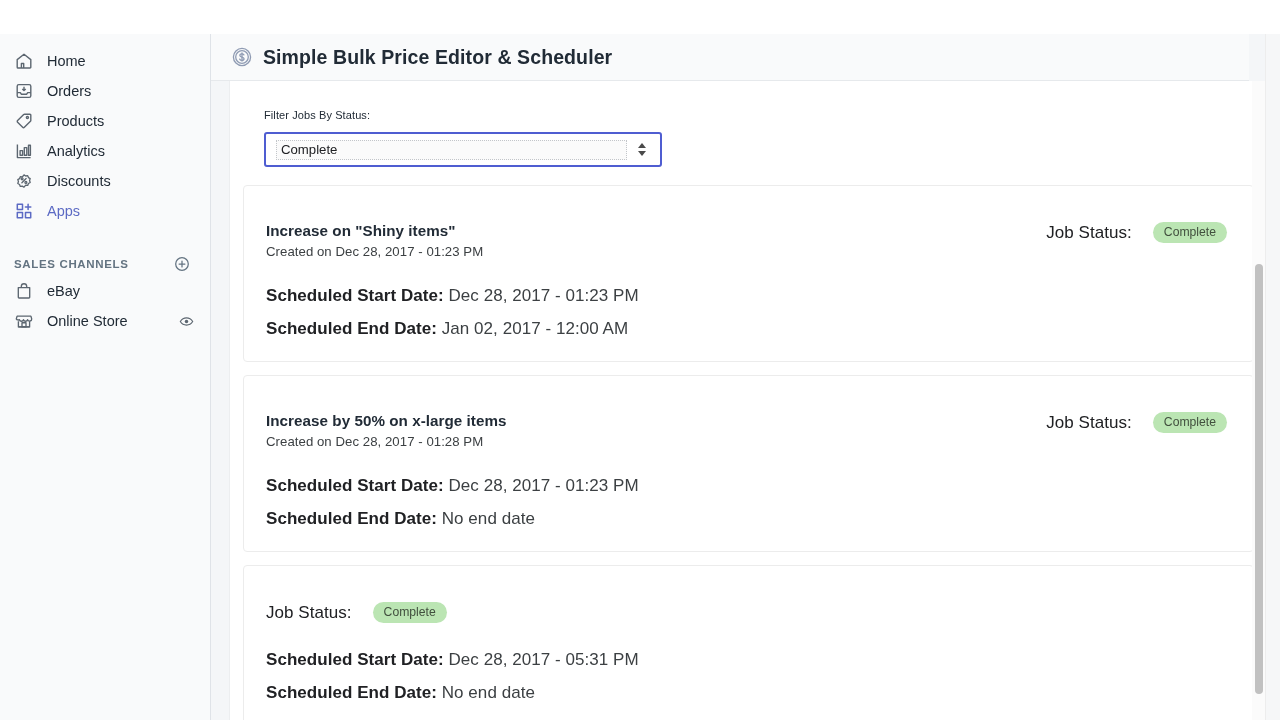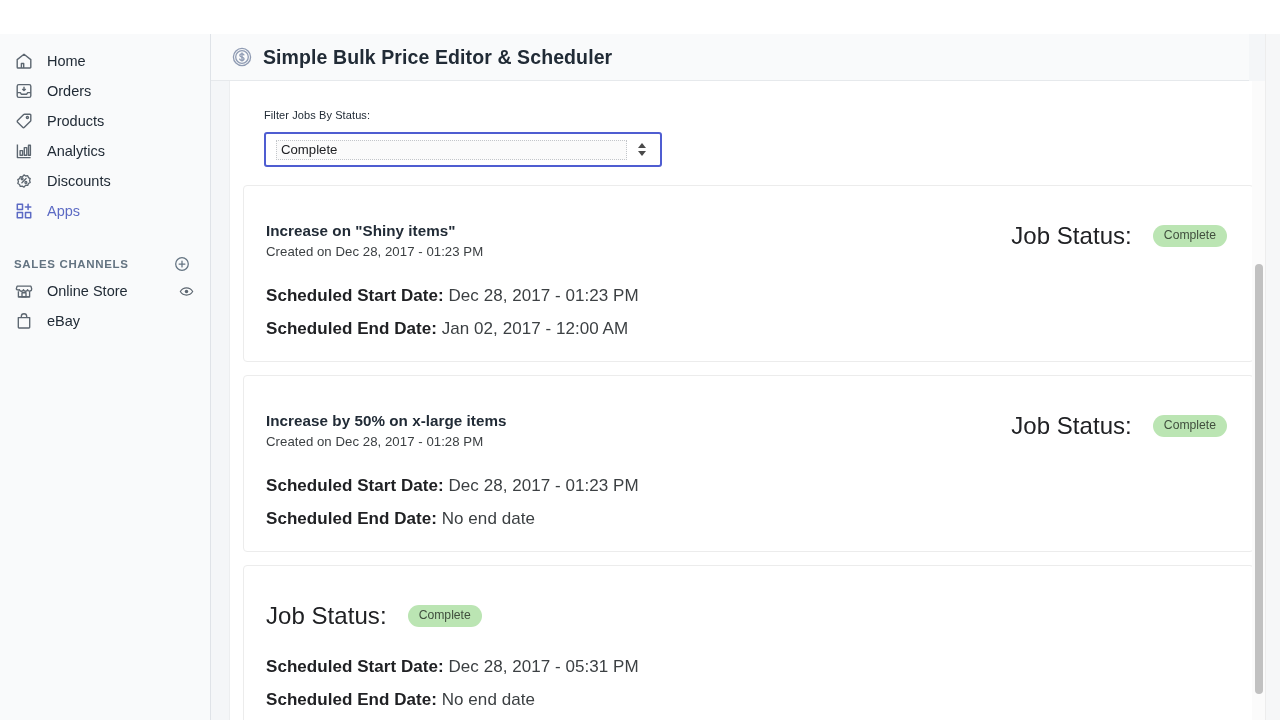--- a/index.html
+++ b/index.html
@@ -233,21 +233,21 @@
     color: #3c4043;
     letter-spacing: 0.05px;
   }
   .status-area {
     display: flex;
     align-items: center;
     gap: 21px;
     padding-top: 0px;
   }
   .status-label {
-    font-size: 24px;
+    font-size: 17px;
     color: #202124;
     letter-spacing: 0.05px;
   }
   .status-badge {
     background: #bbe5b3;
     color: #414f3e;
     font-size: 12.2px;
     border-radius: 11px;
     padding: 3px 11px 4px 11px;
     line-height: 1.15;
@@ -362,50 +362,50 @@
     </div>
 
     <div class="section-head">
       <span class="section-title">SALES CHANNELS</span>
       <span class="sec-action">
         <svg width="16" height="16" viewBox="0 0 16 16" fill="none" stroke="#637381" stroke-width="1.25" stroke-linecap="round">
           <circle cx="8" cy="8" r="6.3"></circle>
           <path d="M8 5.1v5.8M5.1 8h5.8"></path>
         </svg>
       </span>
+    </div>
+
+    <div class="channel-item">
+      <span class="nav-ico">
+        <svg width="20" height="20" viewBox="0 0 20 20" fill="none" stroke="#5c6670" stroke-width="1.35" stroke-linejoin="round">
+          <path d="M4.3 6.6h11.4v9.6a.8.8 0 0 1-.8.8H5.1a.8.8 0 0 1-.8-.8z"></path>
+          <path d="M7.3 6.6V5.4a2.7 2.7 0 0 1 5.4 0v1.2"></path>
+        </svg>
+      </span>
+      <span class="nav-label">eBay</span>
     </div>
 
     <div class="channel-item">
       <span class="nav-ico">
         <svg width="20" height="20" viewBox="0 0 20 20" fill="none" stroke="#5c6670" stroke-width="1.35" stroke-linejoin="round">
           <path d="M3.1 5.1h13.8l.8 2.8a2.1 2.1 0 0 1-4.1.7 2.1 2.1 0 0 1-4.1 0 2.1 2.1 0 0 1-4.1 0 2.1 2.1 0 0 1-3.1-.7z"></path>
           <path d="M4.4 10.3v5.6h11.2v-5.6"></path>
           <path d="M4.4 15.9h11.2"></path>
           <path d="M8 11.7h4v4.2H8z"></path>
         </svg>
       </span>
       <span class="nav-label">Online Store</span>
       <span class="trailing">
         <svg width="15" height="15" viewBox="0 0 16 16" fill="none" stroke="#5c6670" stroke-width="1.25">
           <path d="M1.4 8S3.8 4.2 8 4.2 14.6 8 14.6 8 12.2 11.8 8 11.8 1.4 8 1.4 8z"></path>
           <circle cx="8" cy="8" r="1.85" fill="#5c6670" stroke="none"></circle>
         </svg>
       </span>
     </div>
 
-    <div class="channel-item">
-      <span class="nav-ico">
-        <svg width="20" height="20" viewBox="0 0 20 20" fill="none" stroke="#5c6670" stroke-width="1.35" stroke-linejoin="round">
-          <path d="M4.3 6.6h11.4v9.6a.8.8 0 0 1-.8.8H5.1a.8.8 0 0 1-.8-.8z"></path>
-          <path d="M7.3 6.6V5.4a2.7 2.7 0 0 1 5.4 0v1.2"></path>
-        </svg>
-      </span>
-      <span class="nav-label">eBay</span>
-    </div>
-
     <div class="sidebar-spacer"></div>
 
     <div class="settings-item">
       <span class="nav-ico">
         <svg width="20" height="20" viewBox="0 0 20 20" fill="none" stroke="#5c6670" stroke-width="1.35" stroke-linejoin="round">
           <path d="M8.35 2.9h3.3l.35 1.9 1.35.78 1.82-.63 1.65 2.86-1.47 1.24v1.56l1.47 1.24-1.65 2.86-1.82-.63-1.35.78-.35 1.9h-3.3l-.35-1.9-1.35-.78-1.82.63-1.65-2.86 1.47-1.24V9.05L2.83 7.81l1.65-2.86 1.82.63 1.35-.78z"></path>
           <circle cx="10" cy="10" r="2.4"></circle>
         </svg>
       </span>
       <span class="nav-label">Settings</span>

